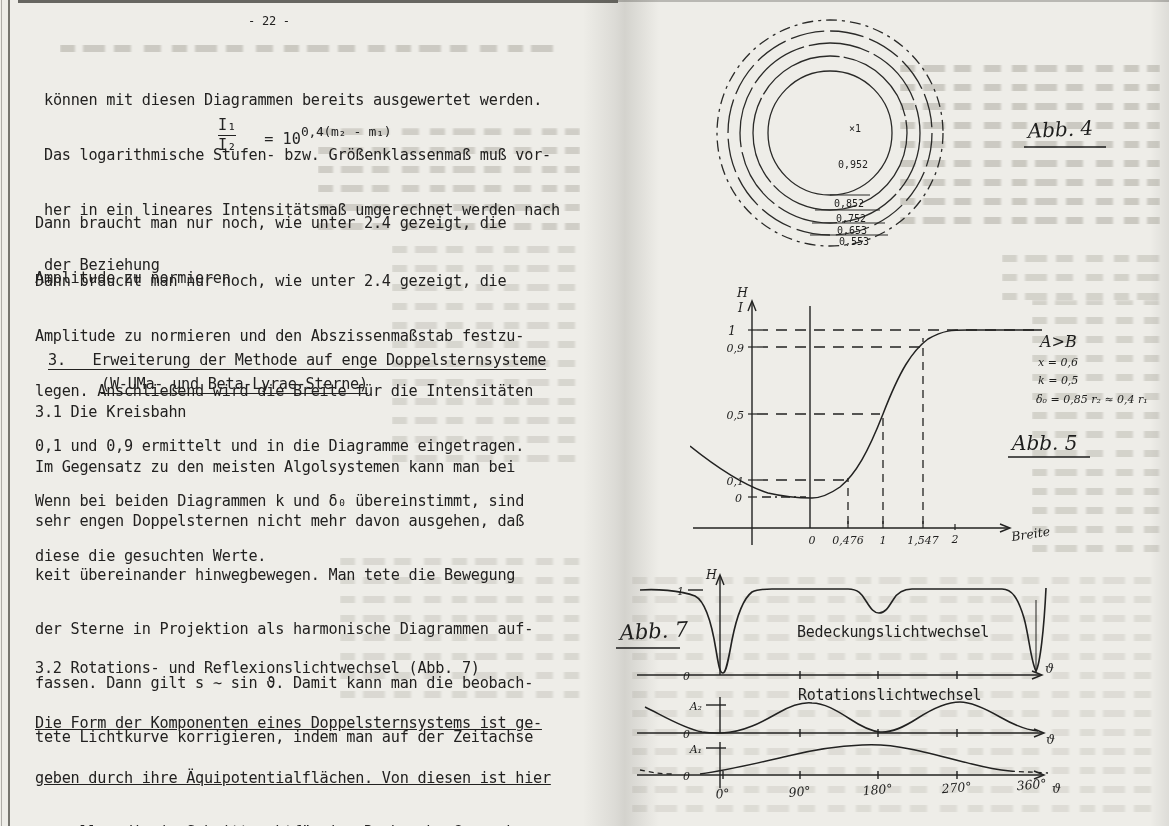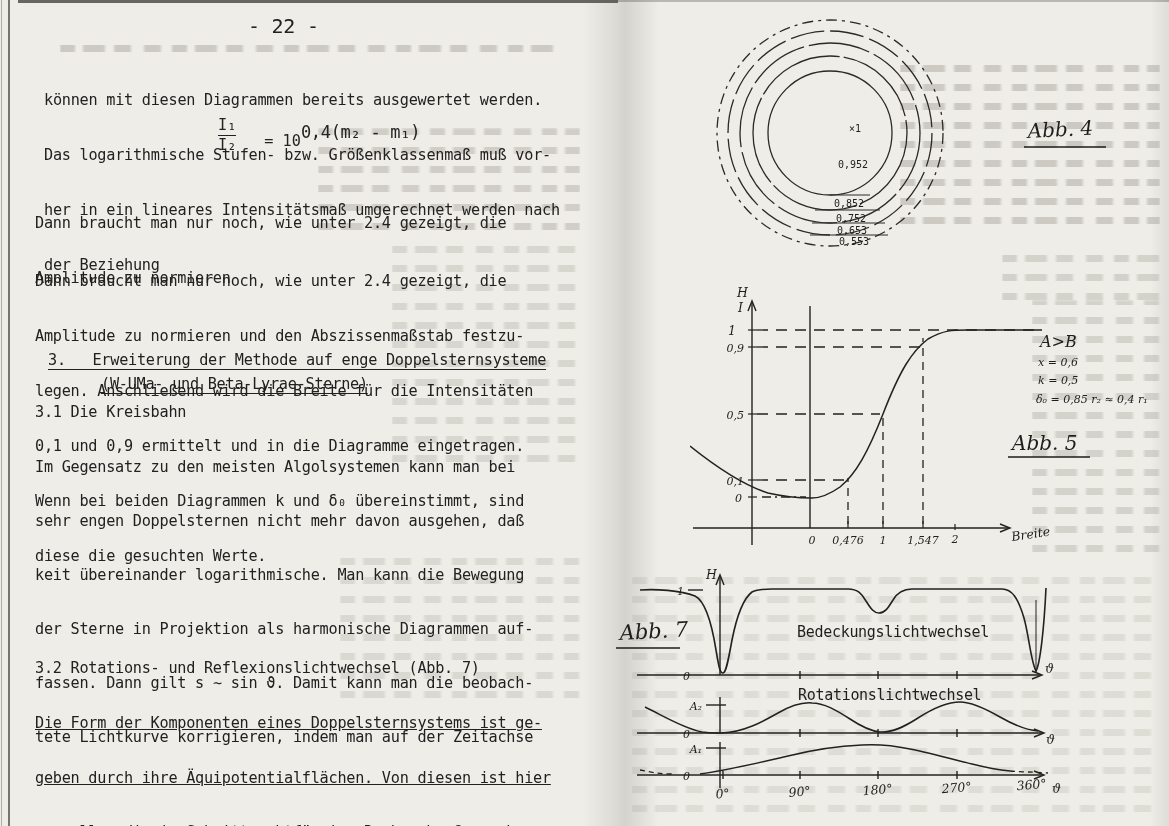--- a/index.html
+++ b/index.html
@@ -12,21 +12,21 @@
   .headline{text-decoration:underline;text-underline-offset:3.5px;text-decoration-thickness:1.4px;margin-left:13px;}
   .ghost{position:absolute;pointer-events:none;
     background:repeating-linear-gradient(90deg,#898679 0 15px,transparent 15px 23px,#8d8a7d 23px 45px,transparent 45px 54px,#8a877a 54px 71px,transparent 71px 84px,#8d8a7d 84px 101px,transparent 101px 112px);
     -webkit-mask-image:repeating-linear-gradient(0deg,transparent 0 6px,#000 6px 13px,transparent 13px 19px);
     mask-image:repeating-linear-gradient(0deg,transparent 0 6px,#000 6px 13px,transparent 13px 19px);
     filter:blur(.8px);}
   .artifact{position:absolute;pointer-events:none;}
   .formula{position:absolute;display:flex;align-items:center;gap:28px;font-size:15.2px;}
   .frac{display:inline-flex;flex-direction:column;align-items:center;line-height:1.25;}
   .fracbar{width:100%;border-top:1.6px solid #222;}
-  .exp{vertical-align:8px;font-size:17px;letter-spacing:-0.3px;}
+  .exp{vertical-align:8px;font-size:13px;letter-spacing:-0.3px;}
   svg text{fill:#1e1e1d;}
   .svgtw{font:15px "DejaVu Sans Mono","Liberation Mono",monospace;letter-spacing:-0.3px;}
   .svghand{font:italic 12.5px "DejaVu Serif","Liberation Serif",serif;}
   .svghand-sm{font:italic 11px "DejaVu Serif","Liberation Serif",serif;}
   .svgtiny{font:10px "DejaVu Sans Mono","Liberation Mono",monospace;}
 </style>
 </head>
 <body>
 
 <div class="stage">
@@ -40,21 +40,21 @@
 
   <div class="ghost" style="left:60px;top:36px;width:500px;height:22px;opacity:.34;"></div>
   <div class="ghost" style="left:318px;top:128px;width:262px;height:108px;opacity:.30;"></div>
   <div class="ghost" style="left:392px;top:240px;width:192px;height:228px;opacity:.22;"></div>
   <div class="ghost" style="left:340px;top:556px;width:245px;height:148px;opacity:.20;"></div>
   <div class="ghost" style="left:900px;top:58px;width:260px;height:172px;opacity:.34;"></div>
   <div class="ghost" style="left:1002px;top:248px;width:160px;height:58px;opacity:.26;"></div>
   <div class="ghost" style="left:1032px;top:300px;width:132px;height:258px;opacity:.26;"></div>
   <div class="ghost" style="left:632px;top:566px;width:528px;height:252px;opacity:.16;"></div>
 
-  <div class="tw" style="left:248px;top:14px;font-size:20px;">- 22 -</div>
+  <div class="tw" style="left:248px;top:14px;font-size:12px;">- 22 -</div>
 
   <div class="tw" style="left:44px;top:55px;">
     <div>können mit diesen Diagrammen bereits ausgewertet werden.</div>
     <div>Das logarithmische Stufen- bzw. Größenklassenmaß muß vor-</div>
     <div>her in ein lineares Intensitätsmaß umgerechnet werden nach</div>
     <div>der Beziehung</div>
   </div>
 
   <div class="formula" style="left:218px;top:116px;">
     <span class="frac">
@@ -79,21 +79,21 @@
     <div>diese die gesuchten Werte.</div>
   </div>
 
   <div class="tw headline" style="left:35px;top:351px;">3.   Erweiterung der Methode auf enge Doppelsternsysteme</div>
   <div class="tw headline" style="left:88px;top:375px;">(W-UMa- und Beta-Lyrae-Sterne)</div>
 
   <div class="tw" style="left:35px;top:403px;">3.1 Die Kreisbahn</div>
   <div class="tw lh18" style="left:35px;top:422px;">
     <div>Im Gegensatz zu den meisten Algolsystemen kann man bei</div>
     <div>sehr engen Doppelsternen nicht mehr davon ausgehen, daß</div>
-    <div>keit übereinander logarithmische. Man kann die Bewegung</div>
+    <div>keit übereinander hinwegbewegen. Man tete die Bewegung</div>
     <div>der Sterne in Projektion als harmonische Diagrammen auf-</div>
     <div>fassen. Dann gilt s ∼ sin ϑ. Damit kann man die beobach-</div>
     <div>tete Lichtkurve korrigieren, indem man auf der Zeitachse</div>
     
     
     
     
     
     
   </div>

